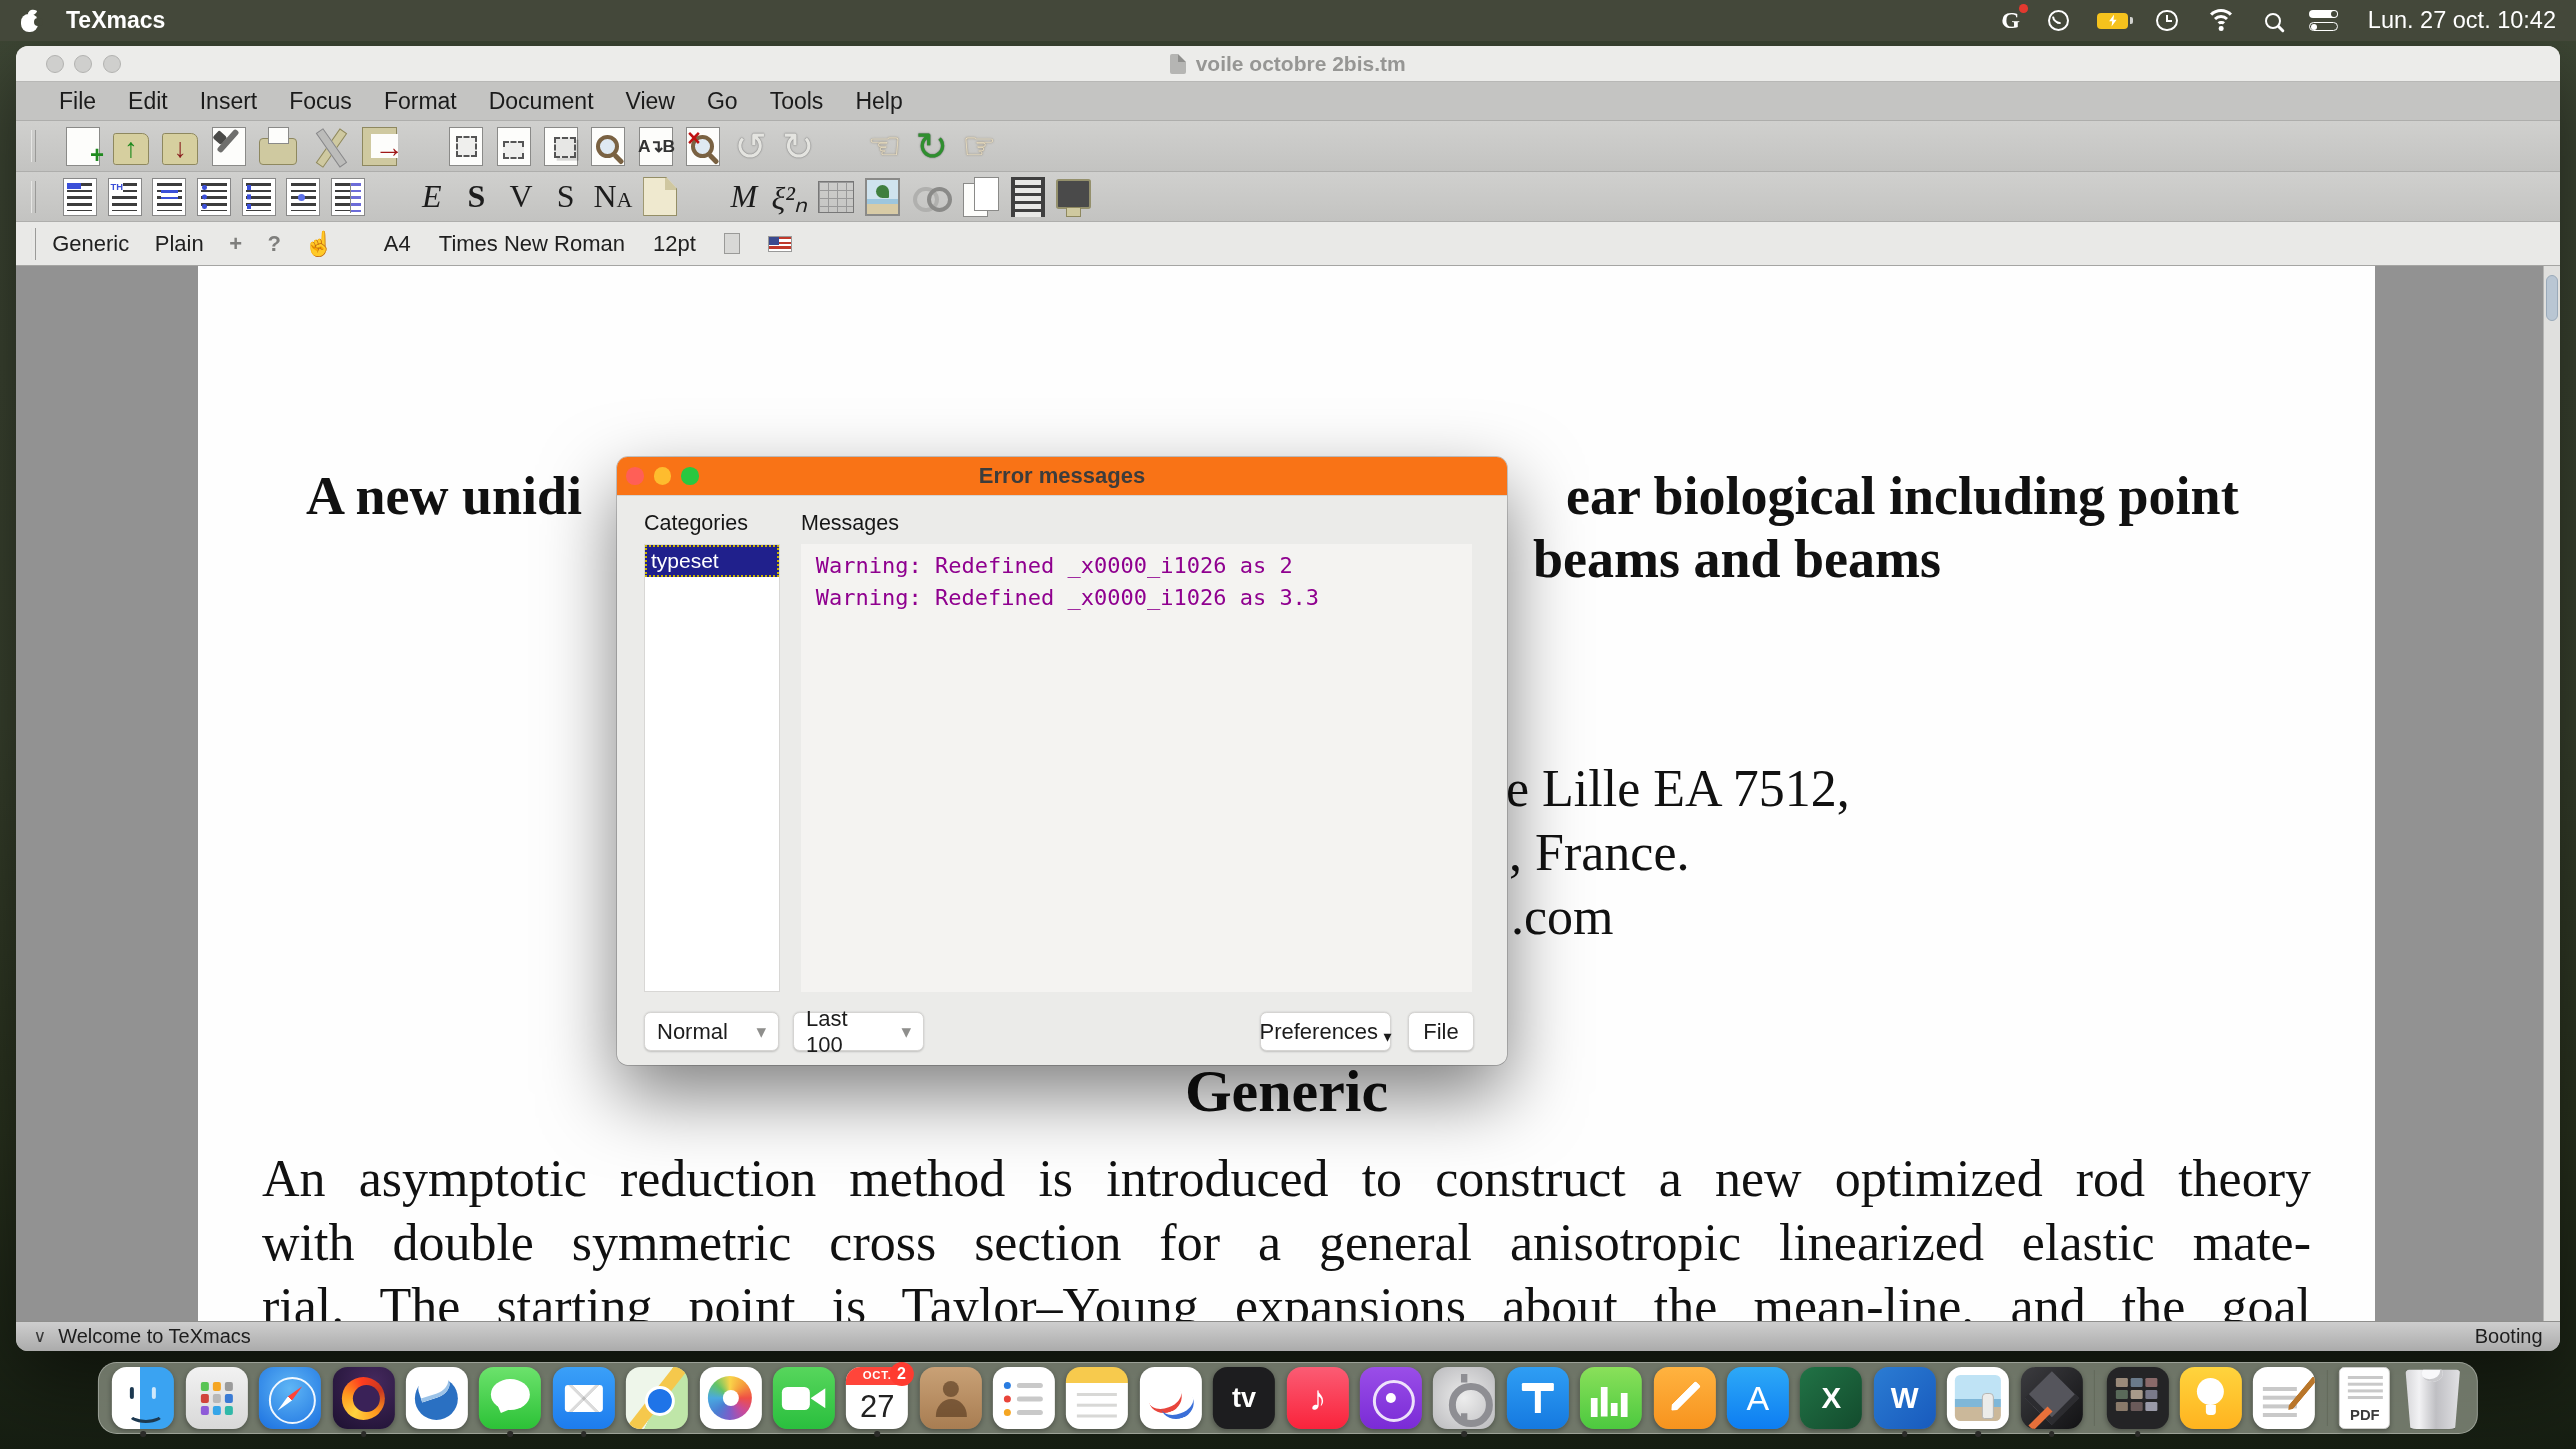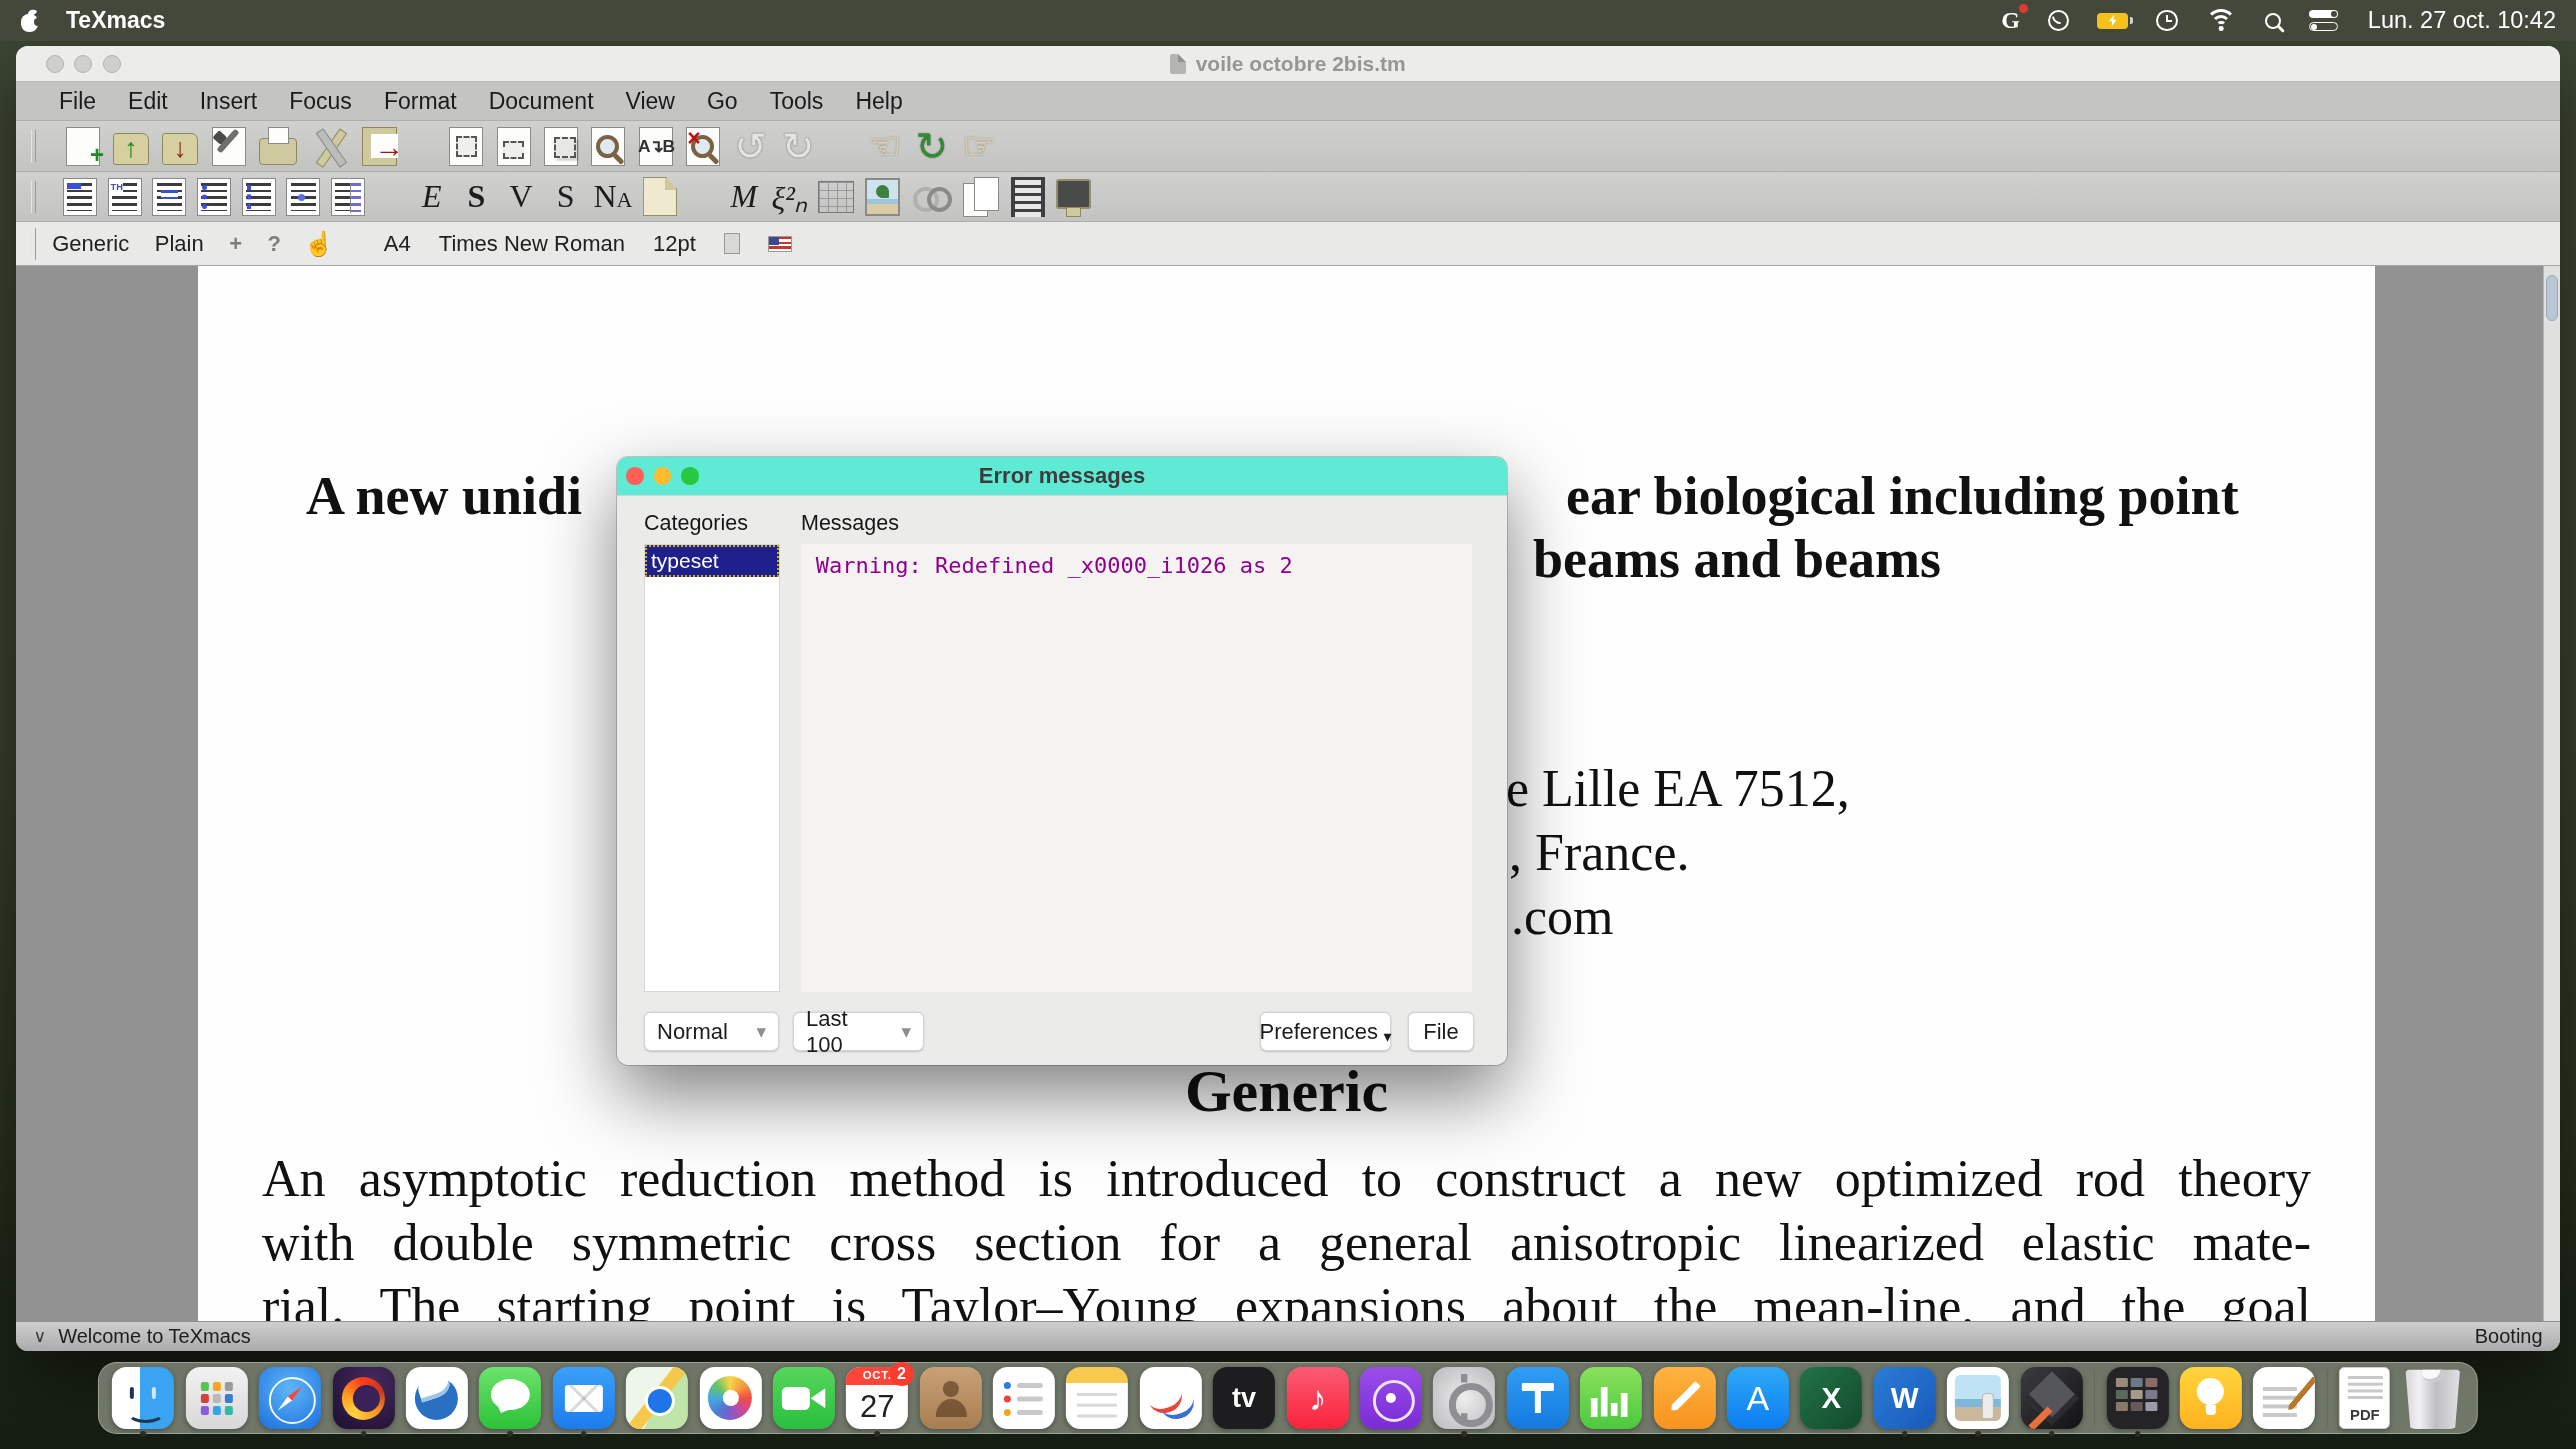--- a/index.html
+++ b/index.html
@@ -132,21 +132,21 @@
   #vtrack{position:absolute;right:0;top:0;bottom:0;width:17.4px;background:#e0e0de;border-left:0.7px solid #b5b5b3;}
   #vthumb{position:absolute;top:8.7px;left:2px;width:12.7px;height:46px;border-radius:6.7px;background:#b9c6d3;border:0.7px solid #9aaaba;}
 
   
   #statusbar{height:29.5px;background:linear-gradient(180deg,#cecece,#ababab);border-top:0.7px solid #8f8f8d;display:flex;align-items:center;padding:0 17.4px;font-size:20px;color:#1d1d1d;}
   #status-caret{color:#3a3a3a;margin-right:12px;font-size:17.4px;}
   #status-right{margin-left:auto;}
 
   
   #dlg{position:absolute;left:617px;top:457px;width:890px;height:608px;background:#ebebe9;border-radius:10.7px;box-shadow:0 30px 74px rgba(0,0,0,.5),0 0 0 0.7px rgba(0,0,0,.25);z-index:20;}
-  #dlg-titlebar{height:39px;background:#5eead4;border-bottom:0.7px solid #d4d3d1;border-radius:10.7px 10.7px 0 0;display:flex;align-items:center;justify-content:center;position:relative;}
+  #dlg-titlebar{height:39px;background:#f97316;border-bottom:0.7px solid #d4d3d1;border-radius:10.7px 10.7px 0 0;display:flex;align-items:center;justify-content:center;position:relative;}
   #dlg-lights{position:absolute;left:9.4px;top:0;height:100%;display:flex;align-items:center;gap:10px;}
   .dtl{width:17.4px;height:17.4px;border-radius:50%;}
   #dlg-title{font-weight:700;font-size:22px;color:#3c3c3c;}
   .dlg-label{position:absolute;top:54px;font-weight:400;font-size:21.5px;color:#161616;}
   #lbl-cat{left:27px;}
   #lbl-msg{left:184px;}
   #catbox{position:absolute;left:27px;top:87px;width:136px;height:448px;background:#fff;border:0.7px solid #d8d7d5;}
   .cat-item{height:32px;line-height:32px;padding-left:6px;font-size:21px;color:#111;}
   .cat-item.sel{background:#20208c;color:#fff;outline:2px dotted #c8b400;outline-offset:-2px;}
   #msgbox{position:absolute;left:184px;top:87px;width:671px;height:448px;background:#f4f3f1;padding:6px 0 0 14.8px;}
@@ -464,20 +464,21 @@
     </div>
     <span id="dlg-title">Error messages</span>
   </div>
   <span class="dlg-label" id="lbl-cat">Categories</span>
   <span class="dlg-label" id="lbl-msg">Messages</span>
   <div id="catbox">
       <div class="cat-item sel">typeset</div>
     </div>
   <div id="msgbox">
       <div class="msg-line" style="color: rgb(143, 0, 143);">Warning: Redefined _x0000_i1026 as 2</div>
+      <div class="msg-line" style="color: rgb(143, 0, 143);">Warning: Redefined _x0000_i1026 as 3.3</div>
     </div>
   <div id="dlg-controls">
     <div class="dd" id="dd-level">
       <span>Normal</span>
       <span class="arr">▾</span>
     </div>
     <div class="dd" id="dd-count">
       <span>Last 100</span>
       <span class="arr">▾</span>
     </div>

